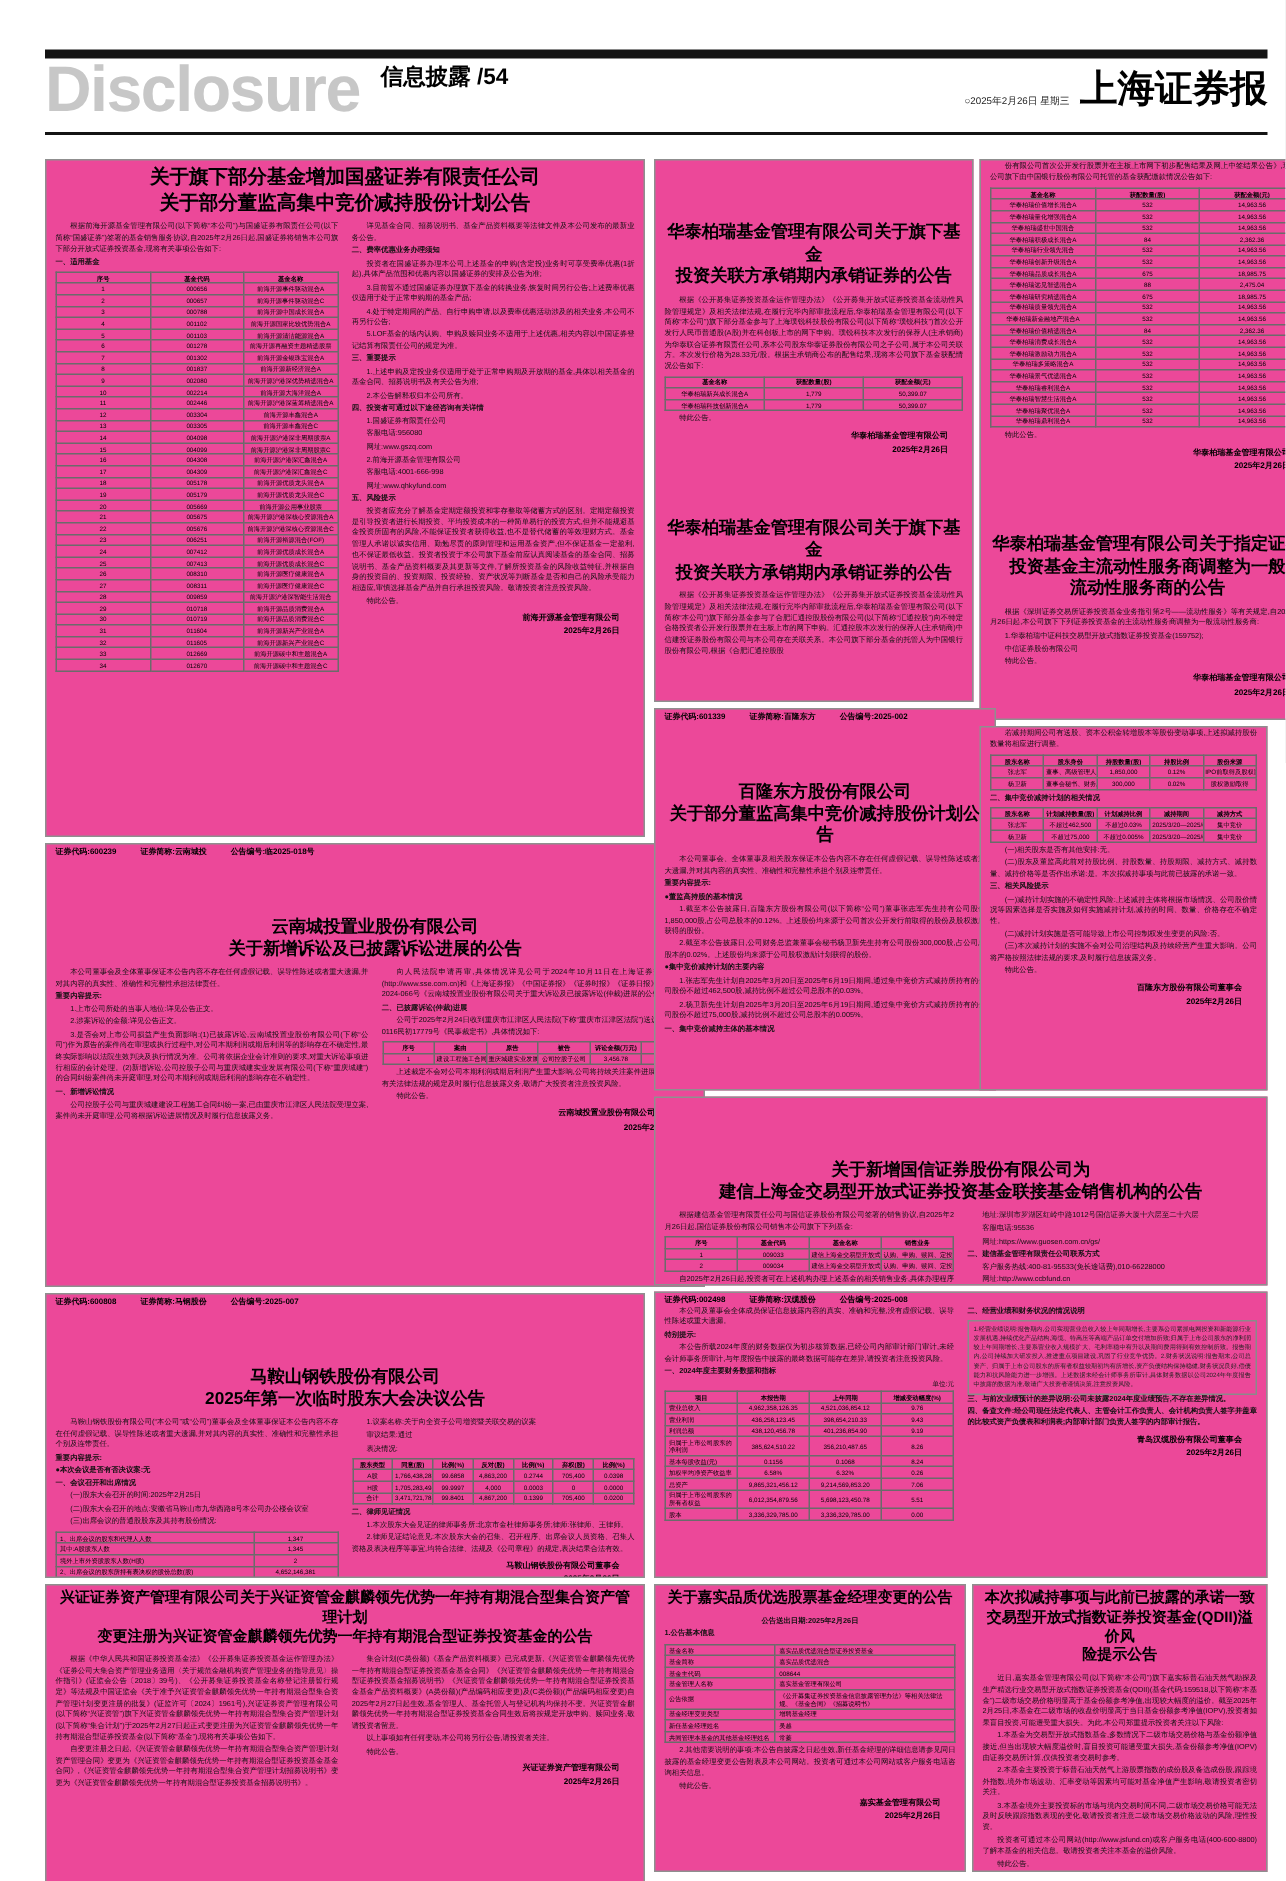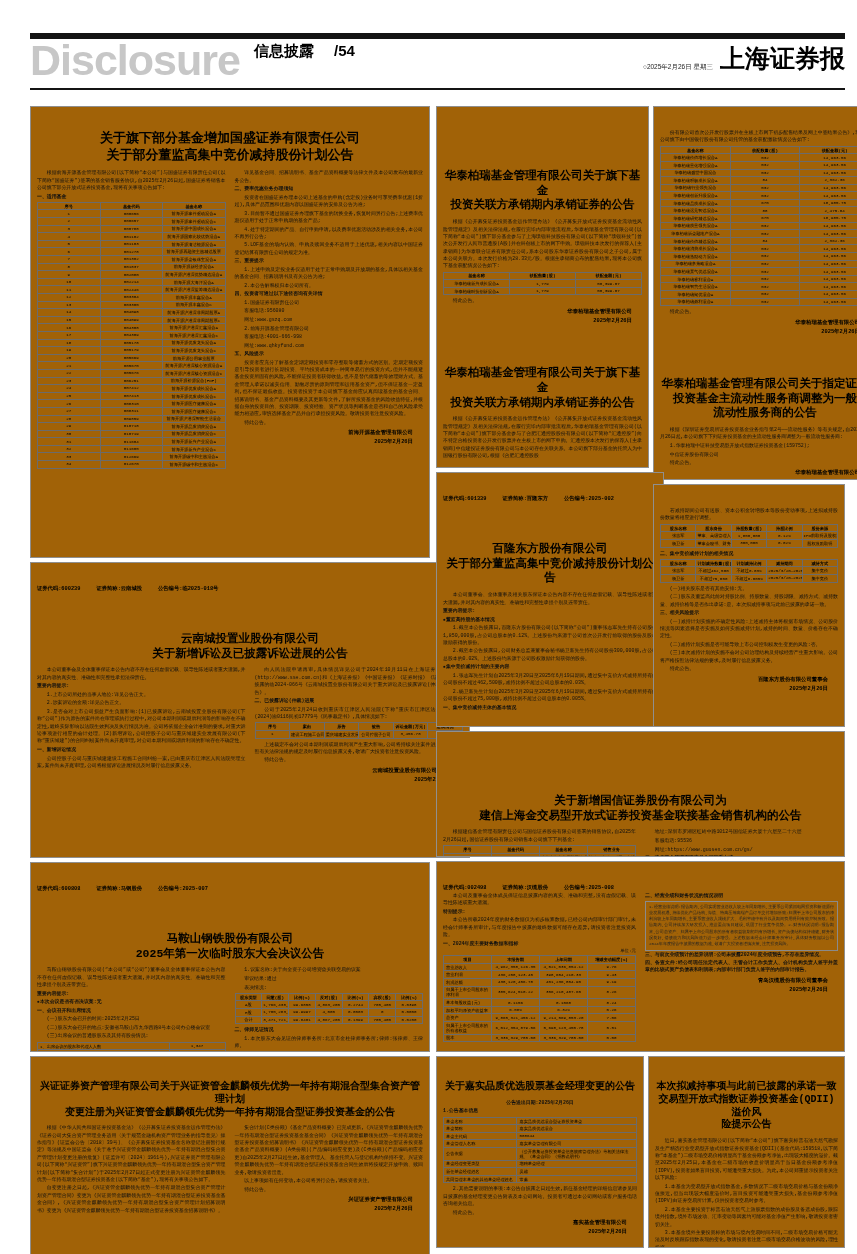--- a/index.html
+++ b/index.html
@@ -3,28 +3,28 @@
 <meta charset="utf-8">
 <style>
   html,body{margin:0;padding:0;background:#e9e9e9;}
   .page{position:relative;width:857px;height:1254px;background:#fff;overflow:hidden;
         font-family:"Liberation Sans","DejaVu Sans",sans-serif;color:#111;}
   
   .topbar{position:absolute;left:30px;top:33px;width:815px;height:6px;background:#141414;}
   .mh-row{position:absolute;left:30px;top:42px;width:815px;display:flex;align-items:flex-start;}
   .mh-en{font-size:43px;font-weight:800;color:#c7c7c7;line-height:.85;letter-spacing:-1px;}
   .mh-cn{font-size:15px;font-weight:800;margin-left:14px;padding-bottom:16px;color:#000;}
-  .mh-page{font-weight:600;margin-left:16px;}
+  .mh-page{font-weight:600;}
   .mh-right{margin-left:auto;display:flex;align-items:flex-end;gap:7px;padding-bottom:8px;}
   .mh-date{font-size:6.5px;color:#222;padding-bottom:3px;}
   .mh-paper{font-size:25px;font-weight:900;font-family:"DejaVu Serif","Liberation Serif",serif;color:#000;}
   .mh-rule{position:absolute;left:30px;top:88px;width:815px;height:2px;background:#141414;}
   
-  .box{position:absolute;border:1px solid #8f8f8f;background:#a16207;box-sizing:border-box;
-       padding:22px 6px;overflow:hidden;font-family:Liberation Mono, monospace;}
+  .box{position:absolute;border:1px solid #8f8f8f;background:#ec4899;box-sizing:border-box;
+       padding:1px 6px;overflow:hidden;}
   .codes{display:flex;gap:16px;font-size:5.3px;font-weight:600;color:#000;margin:0 0 1px;}
   .hl{text-align:center;font-weight:800;color:#000;line-height:1.28;margin:2px 0 5px;font-size:13px;}
   .hl.sm{font-size:11.5px;margin-top:40px;}
   .hl.xs{font-size:10px;}
   .cols{display:flex;gap:9px;}
   .col{flex:1;min-width:0;}
   .p{font-size:4.9px;line-height:1.5;margin:0 0 1.2px;text-align:justify;text-indent:2em;color:#101010;}
   .p.b{font-weight:700;text-indent:0;}
   table.t{width:100%;border-collapse:collapse;font-size:4.2px;margin:2px 0;table-layout:fixed;color:#000;}
   .t th,.t td{border:0.5px solid #6b6b6b;padding:0.8px 1px;text-align:center;overflow:hidden;white-space:nowrap;}

